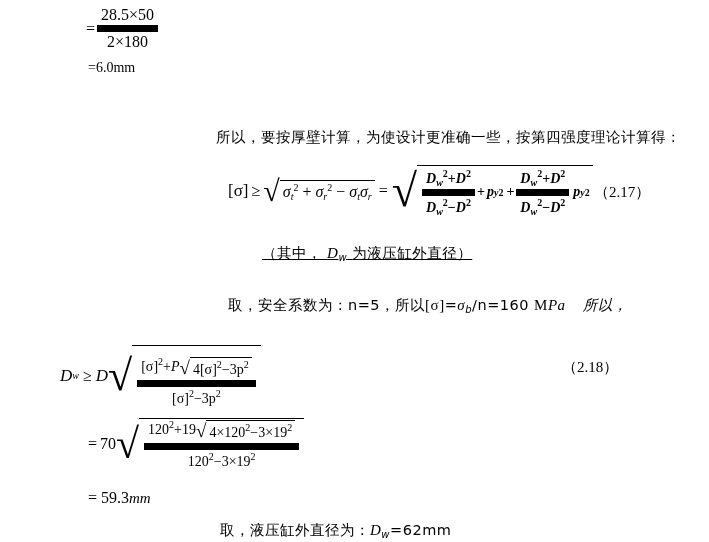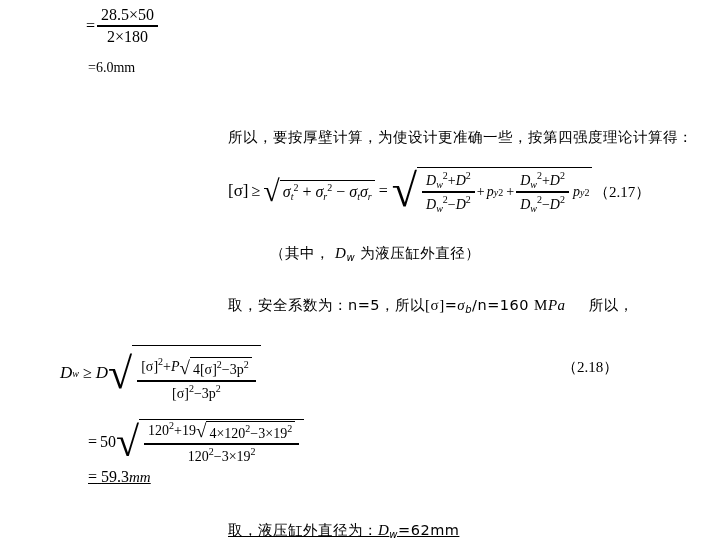--- a/index.html
+++ b/index.html
@@ -50,21 +50,21 @@
   
   .frac {
     display: inline-block;
     vertical-align: middle;
     text-align: center;
     margin: 0 2px;
   }
   .frac .num {
     display: block;
     padding: 0 4px 1px 4px;
-    border-bottom: 2px solid #000000;
+    border-bottom: 7px solid #000000;
   }
   .frac .den {
     display: block;
     padding: 1px 4px 0 4px;
   }
   
   .rad {
     display: inline-block;
     position: relative;
     vertical-align: middle;
@@ -101,41 +101,41 @@
       <span class="frac">
         <span class="num up">28.5×50</span>
         <span class="den up">2×180</span>
       </span>
     </span>
   </div>
 
   <div class="line math up" style="left:88px; top:60px; font-size:14px;">=6.0mm</div>
 
 
-  <div class="line cn" style="left:228px; top:128px;">所以，要按厚壁计算，为使设计更准确一些，按第四强度理论计算得：</div>
+  <div class="line cn" style="left:216px; top:128px;">所以，要按厚壁计算，为使设计更准确一些，按第四强度理论计算得：</div>
 
   <div class="line math" style="left:228px; top:164px;">
     <span class="nowrapflex">
       <span class="up" style="font-size:17px;">[σ]</span>
       <span class="up" style="margin:0 3px;">≥</span>
 
       <span class="rad">
         <span class="radsign" style="font-size:30px;">√</span><span class="radbody">
           <span>σ</span><span class="sub">t</span><span class="sup">2</span>
           <span class="up">+</span>
           <span>σ</span><span class="sub">r</span><span class="sup">2</span>
           <span class="up">−</span>
           <span>σ</span><span class="sub">t</span><span>σ</span><span class="sub">r</span>
         </span>
       </span>
 
       <span class="up" style="margin:0 4px;">=</span>
 
       <span class="rad">
-        <span class="radsign" style="font-size:46px;">√</span><span class="radbody" style="padding-top:2px;">
+        <span class="radsign" style="font-size:46px;">√</span><span class="radbody" style="padding-top:2px;font-weight:bold;">
           <span class="nowrapflex" style="font-size:14px;">
             <span class="frac">
               <span class="num"><span>D</span><span class="sub">w</span><span class="sup">2</span><span class="up">+</span><span>D</span><span class="sup">2</span></span>
               <span class="den"><span>D</span><span class="sub">w</span><span class="sup">2</span><span class="up">−</span><span>D</span><span class="sup">2</span></span>
             </span>
             <span class="up">+</span>
             <span style="margin-left:2px;">p</span>
               <span class="sub">y</span>
               <span class="sup">2</span>
             <span class="up" style="margin-left:3px;">+</span>
@@ -147,30 +147,30 @@
               <span class="sub">y</span>
               <span class="sup">2</span>
           </span>
         </span>
       </span>
     </span>
   </div>
 
   <div class="line eqnum" style="left:594px; top:183px;">（2.17）</div>
 
-  <div class="line cn" style="left:270px; top:244px;">
+  <div class="line cn" style="left:262px; top:244px;text-decoration:underline;">
     <span>（其中，</span>
     <span class="math" style="font-size:15px;">D</span><span class="sub">w</span>
     <span>为液压缸外直径）</span>
   </div>
 
   <div class="line cn" style="left:228px; top:296px;">
     <span>取，安全系数为：n=5，所以</span><span class="math up" style="font-size:15px;">[σ]</span><span>=</span><span class="math" style="font-size:15px;">σ</span><span class="sub">b</span><span>/n=160</span>
     <span class="math up" style="font-size:15px;">M</span><span class="math" style="font-size:15px;">Pa</span>
-    <span style="margin-left:18px;">所以，</span>
+    <span style="margin-left:12px;font-style:italic;">所以，</span>
   </div>
 
   <div class="line math" style="left:60px; top:345px;">
     <span class="nowrapflex">
       <span style="font-size:17px;">D</span>
         <span class="sub">w</span>
       <span class="up" style="margin:0 4px;">≥</span>
       <span style="font-size:17px;">D</span>
       <span class="rad">
         <span class="radsign" style="font-size:44px;">√</span><span class="radbody" style="padding-top:10px;">
@@ -185,38 +185,38 @@
         </span>
       </span>
     </span>
   </div>
 
   <div class="line eqnum" style="left:562px; top:358px;">（2.18）</div>
 
   <div class="line math" style="left:88px; top:418px;">
     <span class="nowrapflex">
       <span class="up">=</span>
-      <span class="up" style="margin-left:3px; font-size:16px;">50</span>
+      <span class="up" style="margin-left:3px; font-size:16px;">70</span>
       <span class="rad">
         <span class="radsign" style="font-size:42px;">√</span><span class="radbody" style="padding-top:0;">
           <span class="frac" style="font-size:14px;">
             <span class="num">
               <span class="up">120</span><span class="sup">2</span><span class="up">+</span><span class="up">19</span><span class="rad"><span class="radsign" style="font-size:19px;">√</span><span class="radbody"><span class="up">4×120</span><span class="sup">2</span><span class="up">−</span><span class="up">3×19</span><span class="sup">2</span></span></span>
             </span>
             <span class="den">
               <span class="up">120</span><span class="sup">2</span><span class="up">−</span><span class="up">3×19</span><span class="sup">2</span>
             </span>
           </span>
         </span>
       </span>
     </span>
   </div>
 
-  <div class="line math" style="left:88px; top:468px;text-decoration:underline;">
+  <div class="line math" style="left:88px; top:489px;">
     <span class="up" style="font-size:16px;">=</span>
     <span class="up" style="font-size:16px;">59.3</span><span style="font-size:15px;">mm</span>
   </div>
 
-  <div class="line cn" style="left:228px; top:521px;text-decoration:underline;">
+  <div class="line cn" style="left:220px; top:521px;">
     <span>取，液压缸外直径为：</span><span class="math" style="font-size:15px;">D</span><span class="sub">w</span><span>=62mm</span>
   </div>
 
 </div>
 
 </body></html>

